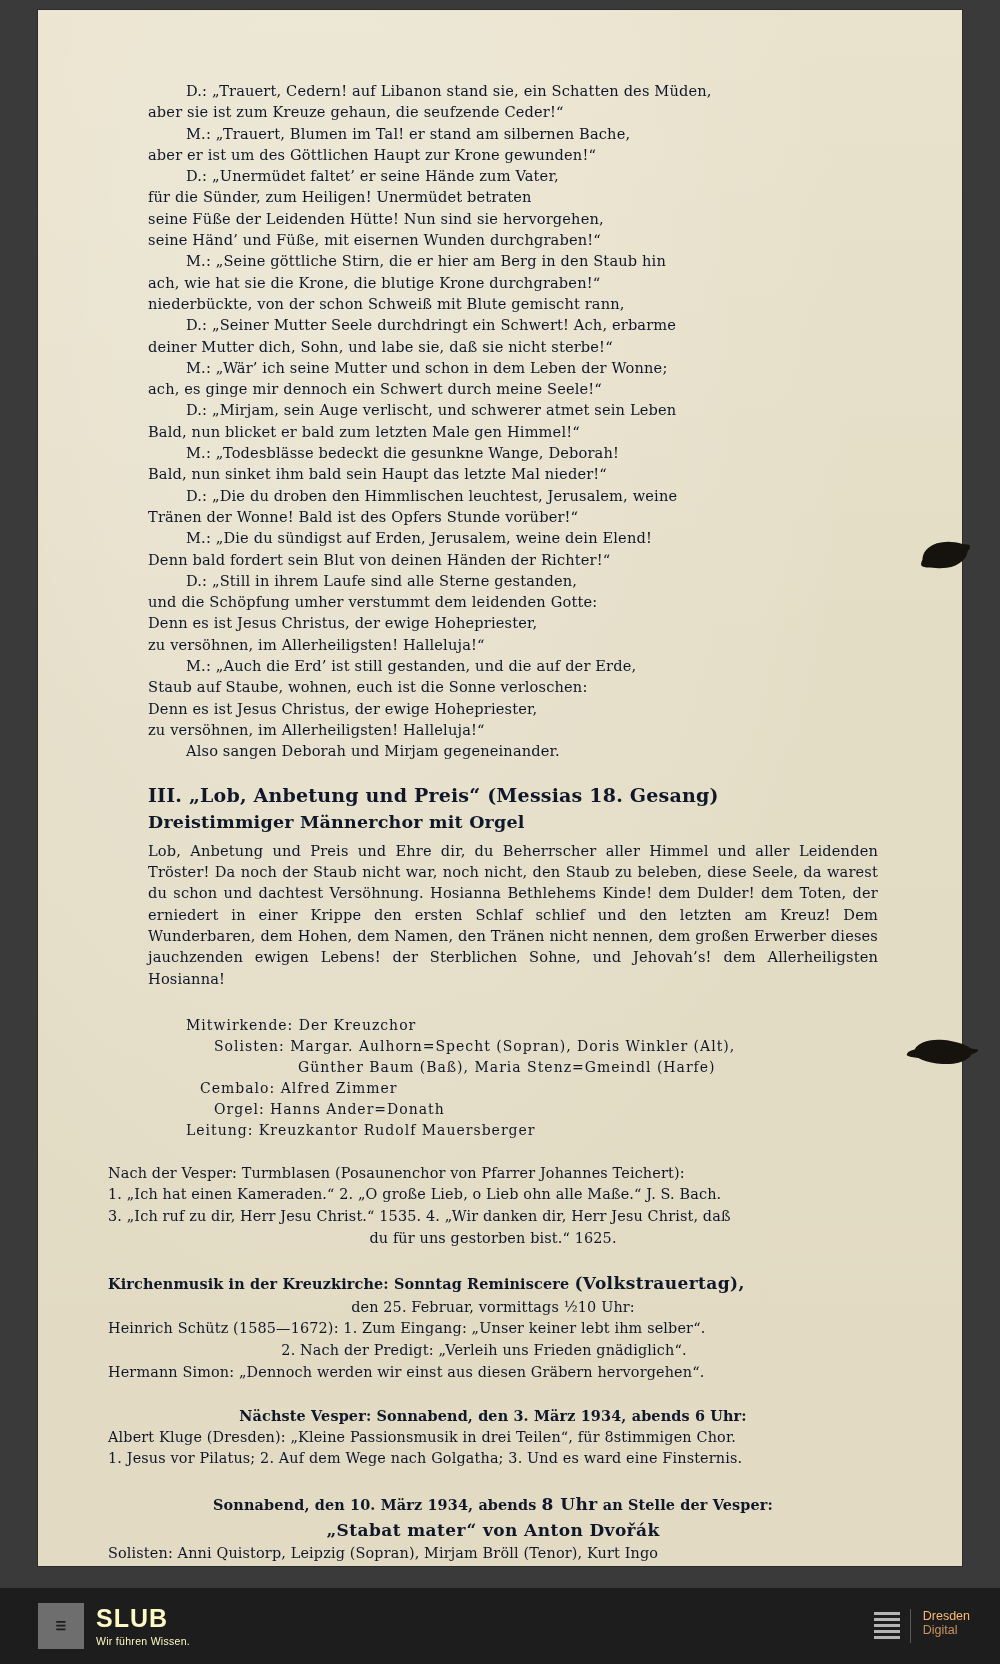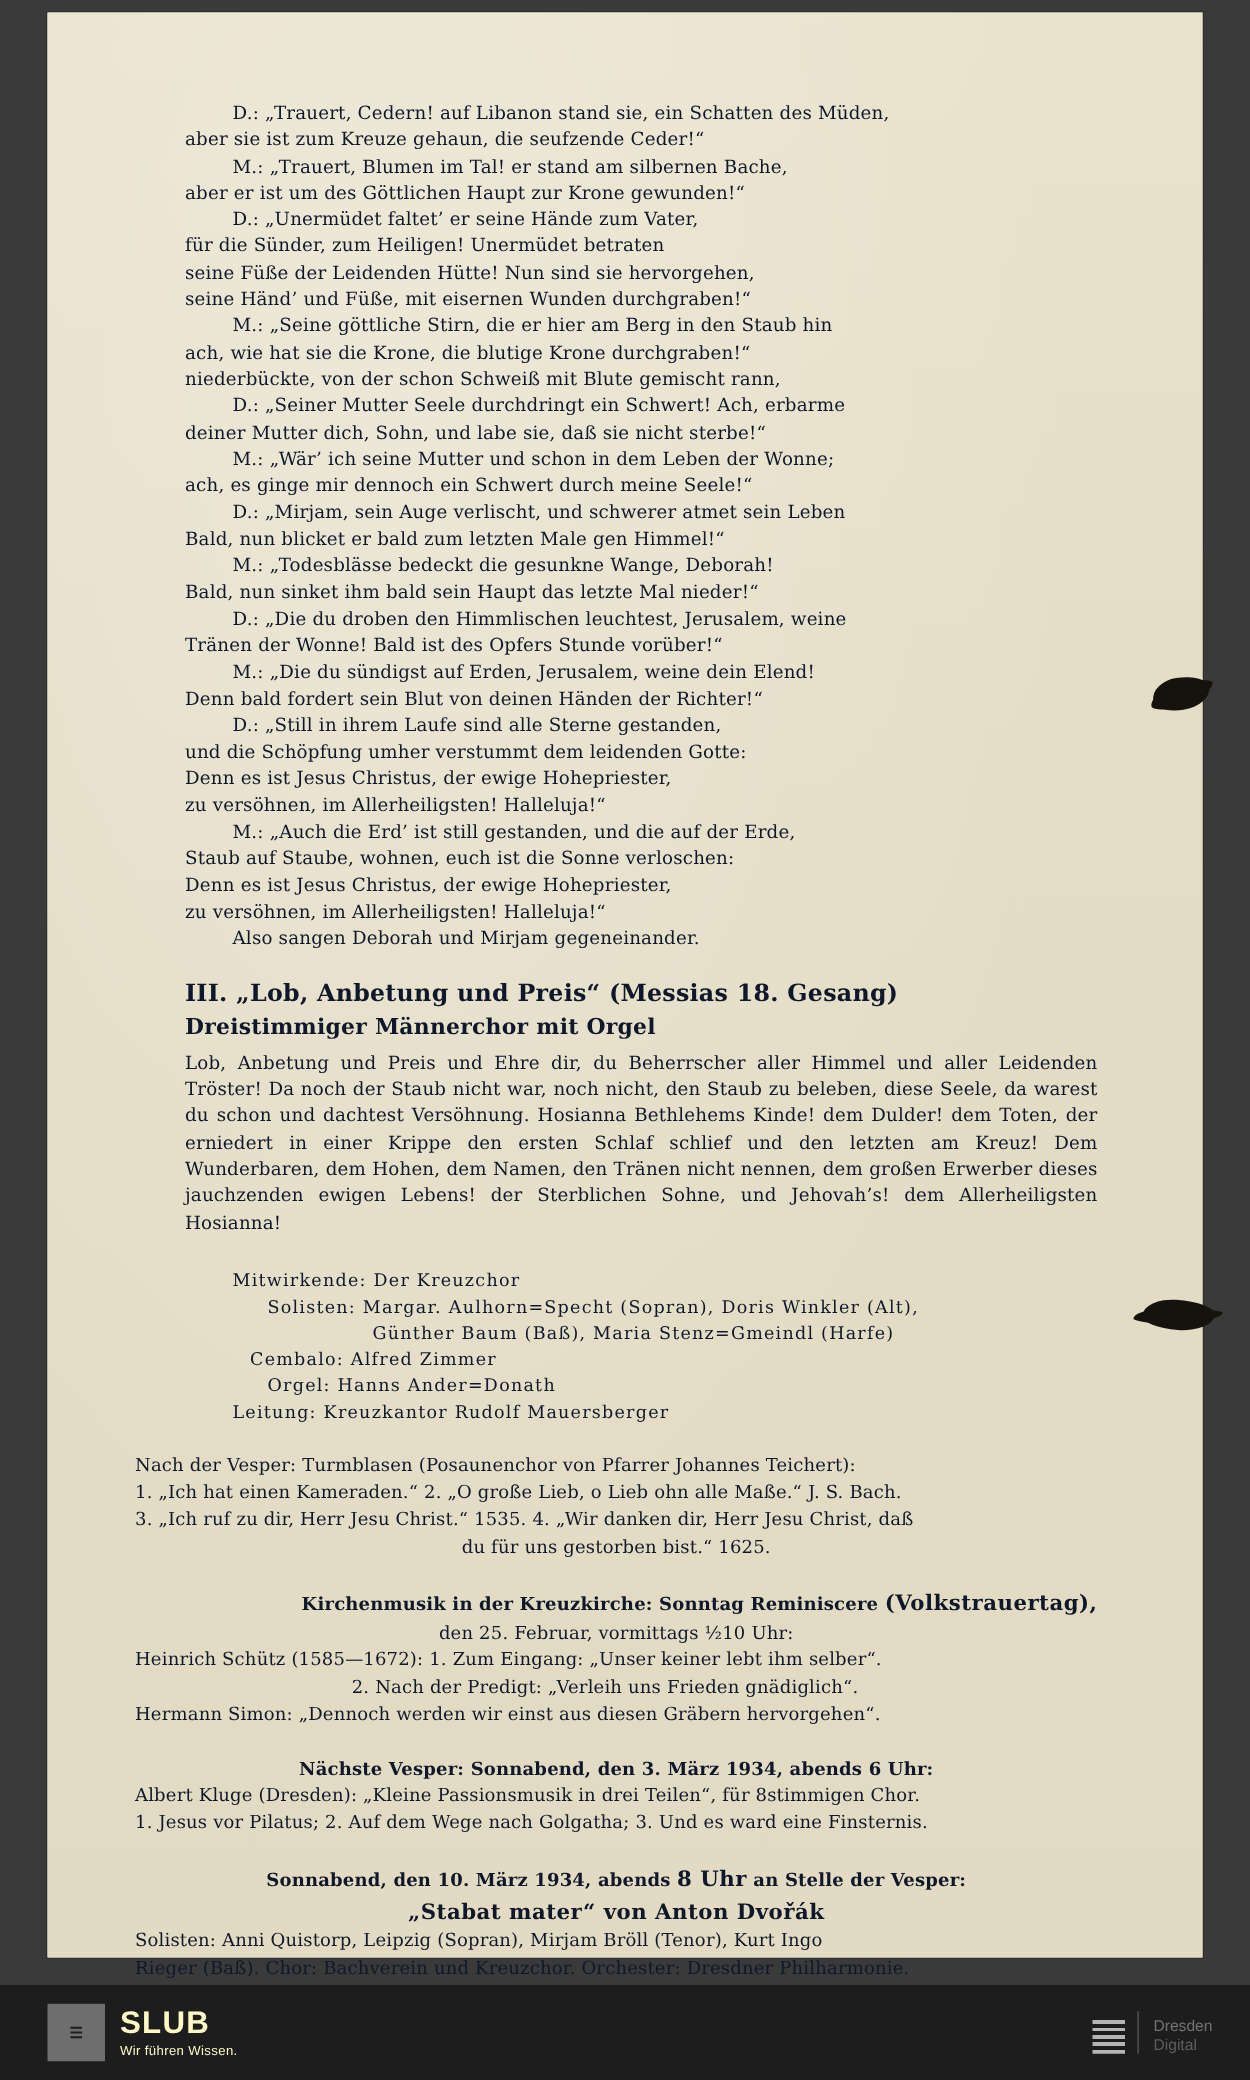--- a/index.html
+++ b/index.html
@@ -66,21 +66,21 @@
   .c-ind3{padding-left:150px;}
   .c-ind4{padding-left:38px;}
   .c-ind5{padding-left:66px;}
   .c-ind6{padding-left:52px;}
 
   .block{margin-top:22px;font-size:14.4px;line-height:1.5;}
   .block .ctr{text-align:center;}
   .left-out{margin-left:-40px;}
   .bold{font-weight:bold;}
   .big{font-size:17px;font-weight:bold;letter-spacing:0.4px;}
-  .ctrline{text-align:right;}
+  .ctrline{text-align:left;}
 
   .imprint{
     margin-top:40px;
     text-align:center;
     font-size:11.5px;
     letter-spacing:0.6px;
   }
 
   
   .blot{position:absolute;background:#16120e;border-radius:45% 55% 50% 50%/60% 40% 60% 40%;}
@@ -99,22 +99,22 @@
   .slub-logo{
     width:46px;height:46px;background:#6e6e6e;margin-right:12px;
     display:flex;align-items:center;justify-content:center;
     color:#1d1d1d;font-weight:bold;font-size:12px;
     font-family:"Liberation Sans", sans-serif;
   }
   .slub-text{color:#fef9c3;font-family:"Liberation Sans",sans-serif;}
   .slub-text .t1{font-size:25px;font-weight:bold;letter-spacing:1px;line-height:1;}
   .slub-text .t2{font-size:10.5px;letter-spacing:0.3px;margin-top:4px;}
   .dd{
-    margin-left:auto;margin-right:30px;display:flex;align-items:flex-end;
-    color:#737373;font-family:"Liberation Sans",sans-serif;
+    margin-left:auto;margin-right:30px;display:flex;align-items:flex-start;
+    color:#fdba74;font-family:"Liberation Sans",sans-serif;
   }
   .dd-crest{
     width:26px;height:30px;margin-right:10px;
     background:
       repeating-linear-gradient(0deg,#cfcfcf 0 3px, #1d1d1d 3px 6px);
     opacity:.85;
   }
   .dd-divider{width:1px;height:34px;background:#5a5a5a;margin-right:12px;}
   .dd-text .d1{font-size:12.5px;line-height:1.15;}
   .dd-text .d2{font-size:12.5px;line-height:1.15;opacity:.75;}
@@ -202,21 +202,20 @@
       <div class="row">Albert Kluge (Dresden): „Kleine Passionsmusik in drei Teilen“, für 8stimmigen Chor.</div>
       <div class="row">1. Jesus vor Pilatus; 2. Auf dem Wege nach Golgatha; 3. Und es ward eine Finsternis.</div>
     </div>
 
     <div class="block left-out">
       <div class="row ctr bold">
         <span>Sonnabend, den 10. März 1934, abends </span><span class="big">8 Uhr</span><span> an Stelle der Vesper:</span>
       </div>
       <div class="row ctr big">„Stabat mater“ von Anton Dvořák</div>
       <div class="row">Solisten: Anni Quistorp, Leipzig (Sopran), Mirjam Bröll (Tenor), Kurt Ingo</div>
-      <div class="row">Rieger (Baß). Chor: Bachverein und Kreuzchor. Orchester: Dresdner Philharmonie.</div>
     </div>
 
     <div class="imprint">Liepsch &amp; Reichardt, Dresden</div>
   </div>
 </div>
 
 <div class="footer">
   <div class="slub">
     <div class="slub-logo">☰</div>
     <div class="slub-text">

